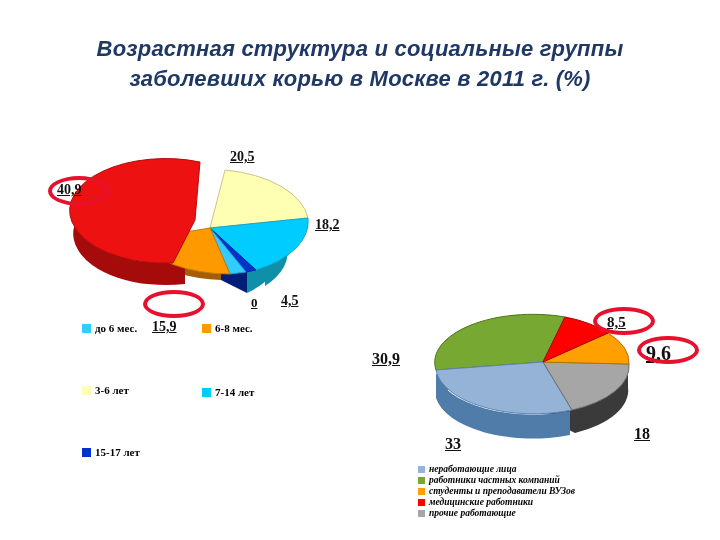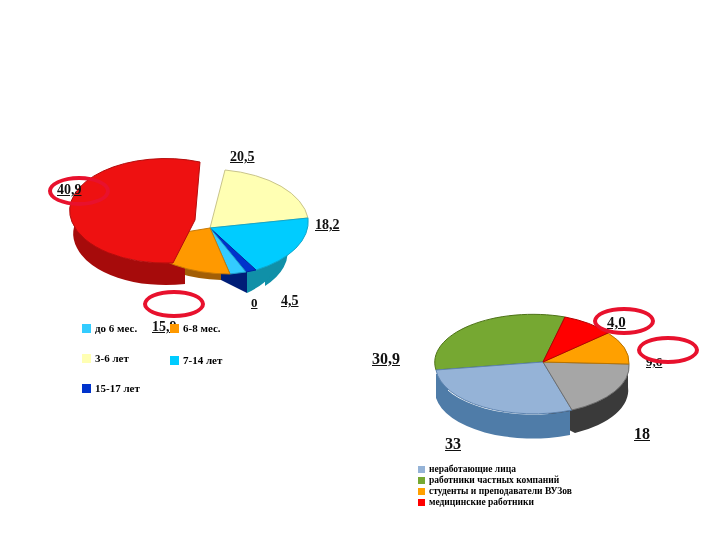--- a/index.html
+++ b/index.html
@@ -42,21 +42,21 @@
   .ring{
     position:absolute;
     border:4px solid #E8112D;
     border-radius:50%;
     box-sizing:border-box;
     background:transparent;
   }
 
   
   .legend{position:absolute;}
-  .legend.horiz{display:flex;flex-wrap:wrap;}
+  .legend.horiz{display:flex;flex-wrap:wrap;gap:32px;}
   .legend.horiz .li{
     display:flex;align-items:center;
     margin:0 10px 6px 0;
     font-family:"Liberation Serif", serif;
     font-weight:bold;font-size:11px;color:#000;
     white-space:nowrap;
   }
   .legend.horiz .li .sw{
     width:9px;height:9px;margin-right:4px;flex:0 0 auto;
   }
@@ -71,20 +71,24 @@
     width:7px;height:7px;margin-right:4px;flex:0 0 auto;
   }
 
   svg{display:block;overflow:visible;}
 </style>
 </head>
 <body>
 
 <div id="slide">
 
+  <div class="title">
+    <span class="l1">Возрастная структура и социальные группы</span>
+    <span class="l2">заболевших корью в Москве в 2011 г.  (%)</span>
+  </div>
 
   <div class="chart" style="left:25px;top:140px;width:330px;height:240px;">
 
     <div class="pie-wrap" style="left:0;top:0;width:330px;height:185px;">
       <svg width="330" height="185" viewBox="0 0 330 185">
         <defs>
           <clipPath id="clipAge">
             <rect x="0" y="0" width="330" height="185"></rect>
           </clipPath>
         </defs>
@@ -189,39 +193,43 @@
           <path d="M178,62 L264,64 A98,48 0 0 0 243,33 Z" fill="#FFA000" stroke="#B87300" stroke-width="1"></path>
 
           <path d="M178,62 L243,33 A98,48 0 0 0 200,17 Z" fill="#FF0000" stroke="#B40000" stroke-width="1"></path>
         </g>
       </svg>
     </div>
 
     <div class="dlabel" style="left:7px;top:50px;font-size:16px;">30,9</div>
     <div class="dlabel" style="left:80px;top:135px;font-size:16px;">33</div>
     <div class="dlabel" style="left:269px;top:125px;font-size:16px;">18</div>
-    <div class="dlabel" style="left:281px;top:54px;font-size:13px;">9,6</div>
-    <div class="dlabel" style="left:242px;top:14px;font-size:15px;">4,0</div>
+    <div class="dlabel" style="left:281px;top:42px;font-size:20px;">9,6</div>
+    <div class="dlabel" style="left:242px;top:14px;font-size:15px;">8,5</div>
 
     <div class="ring" style="left:228px;top:7px;width:62px;height:28px;"></div>
     <div class="ring" style="left:272px;top:36px;width:62px;height:28px;"></div>
 
-    <div class="legend vert" style="left:53px;top:164px;width:250px;">
+    <div class="legend vert" style="left:53px;top:164px;width:250px;font-style:italic;">
       <div class="li">
         <span class="sw" style="background:#95B3D7;"></span>
         <span>неработающие лица</span>
       </div>
       <div class="li">
         <span class="sw" style="background:#76A832;"></span>
         <span>работники частных компаний</span>
       </div>
       <div class="li">
         <span class="sw" style="background:#FFA000;"></span>
         <span>студенты и преподаватели ВУЗов</span>
       </div>
       <div class="li">
         <span class="sw" style="background:#FF0000;"></span>
         <span>медицинские работники</span>
       </div>
+      <div class="li">
+        <span class="sw" style="background:#A6A6A6;"></span>
+        <span>прочие работающие</span>
+      </div>
     </div>
   </div>
 
 </div>
 
 </body></html>

